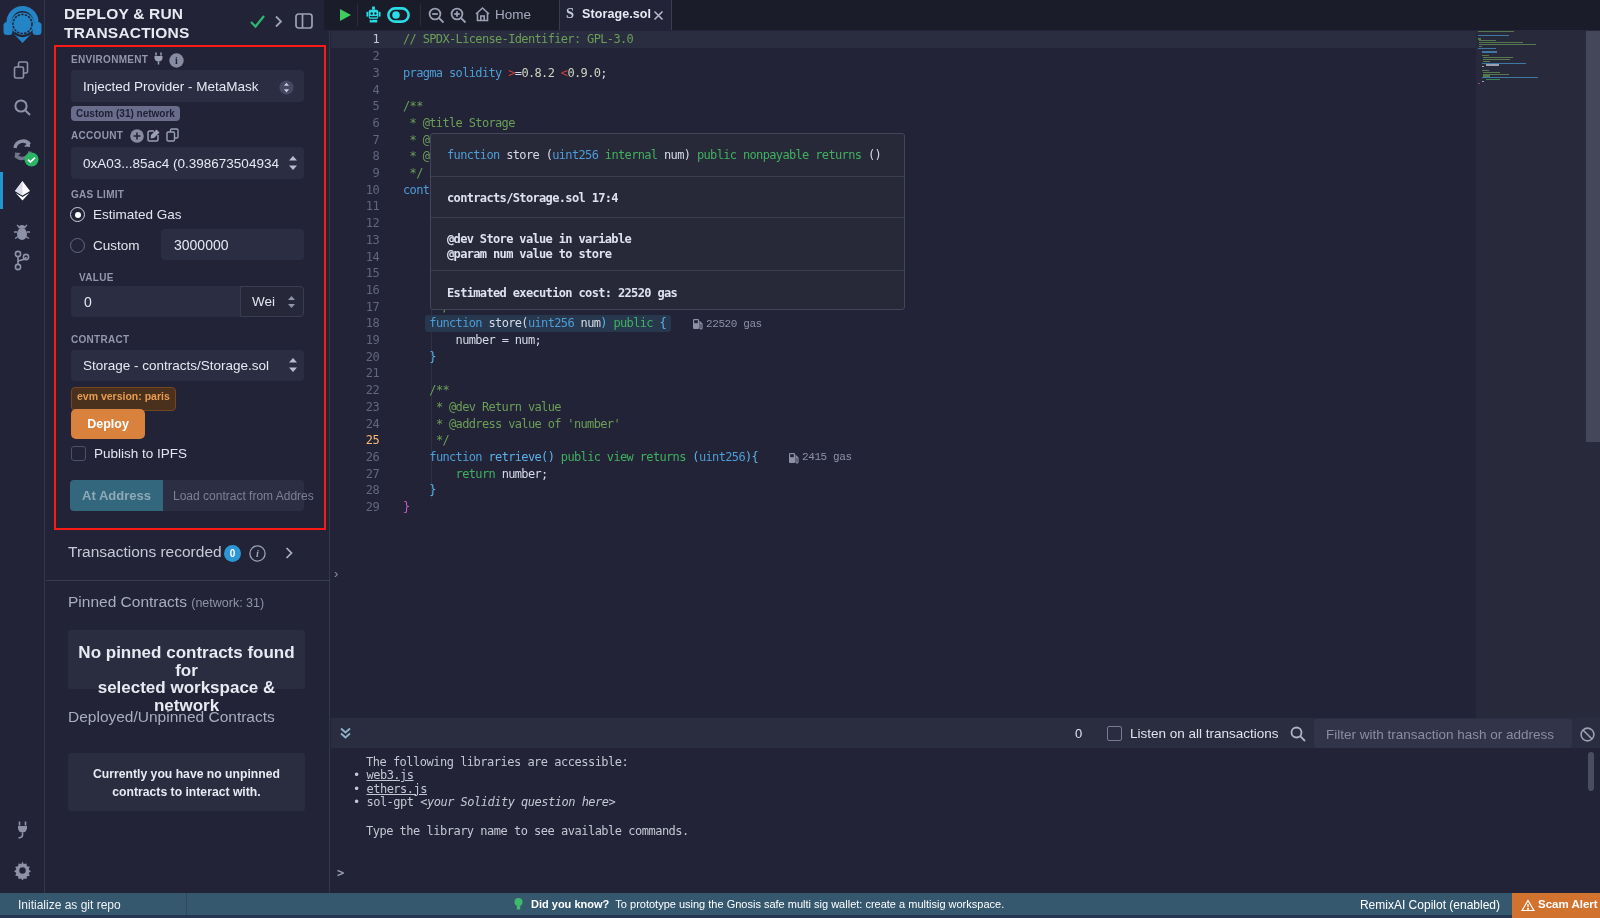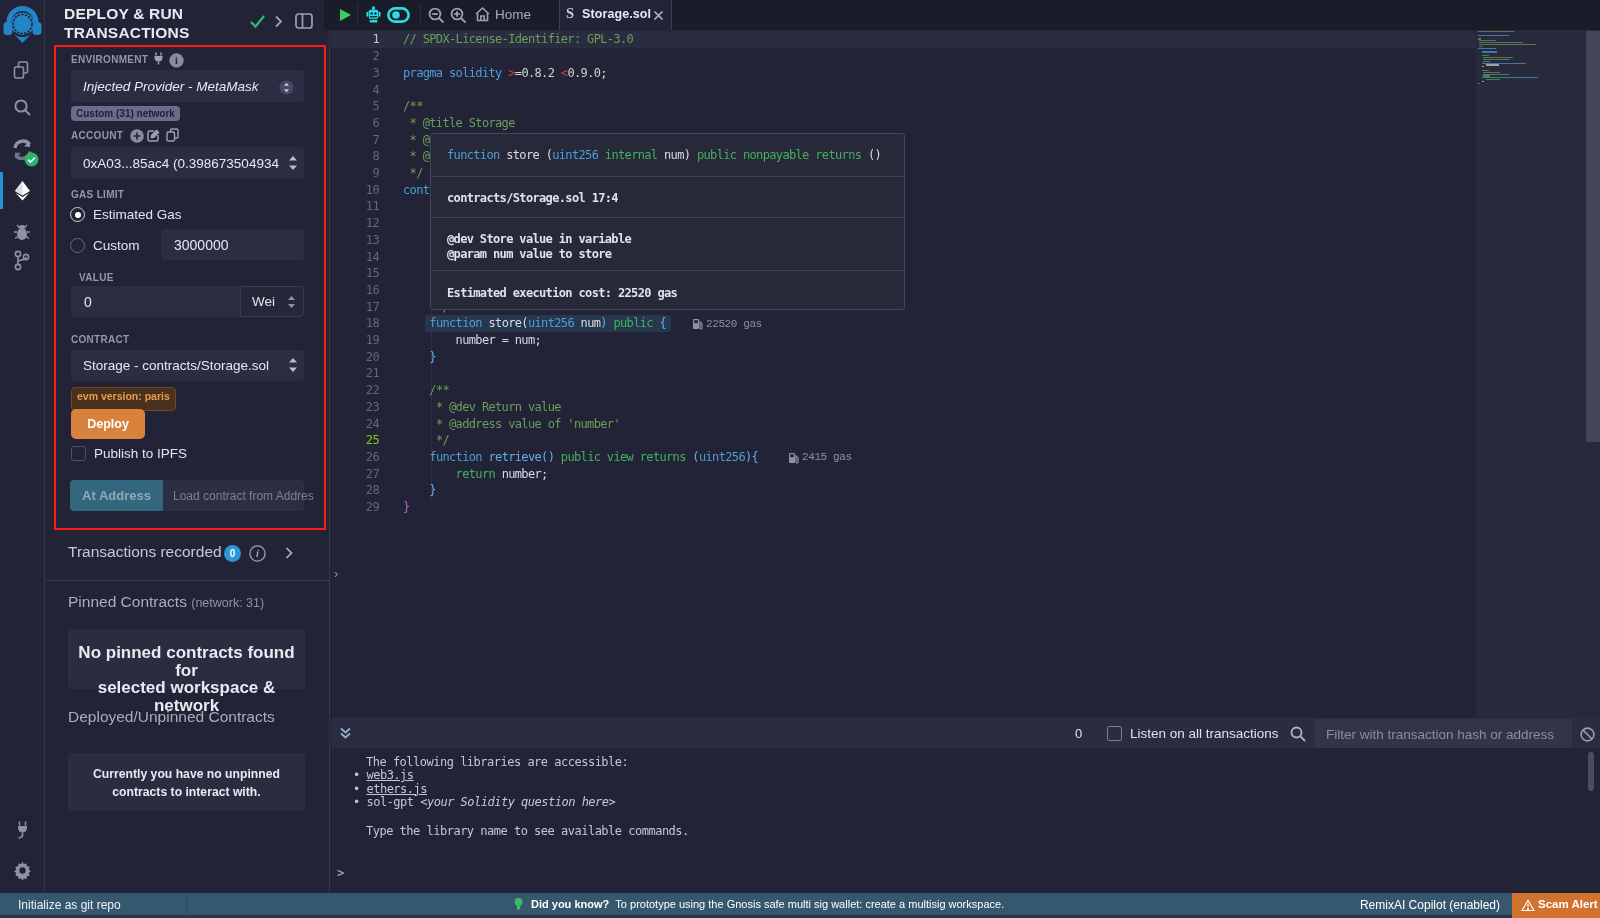--- a/index.html
+++ b/index.html
@@ -80,21 +80,21 @@
 <div class="lbl" style="left:25px;top:54px;">ENVIRONMENT</div>
 <svg class="abs" style="left:106px;top:52px;" width="13" height="14" viewBox="0 0 13 14" fill="#9aa0b5">
 <path d="M2.5 5.5 a4 4 0 0 0 8 0 v-1.5 h-8 z"></path>
       <path d="M4 3.5 v-3 M9 3.5 v-3 M6.5 9.5 v3" stroke="#9aa0b5" stroke-width="1.5" fill="none"></path>
     </svg>
 <svg class="abs" style="left:123px;top:53px;" width="15" height="15" viewBox="0 0 15 15">
       <circle cx="7.5" cy="7.5" r="7.2" fill="#878ca2"></circle>
       <text x="7.5" y="11" font-size="10" font-weight="bold" fill="#222336" text-anchor="middle" font-family="Liberation Serif">i</text>
     </svg>
 <div class="sel" style="left:25px;top:70px;width:233px;height:32px;"></div>
-<div class="abs" style="left:37px;top:79px;font-size:13.5px;color:#e6e8f2;font-style:italic;">Injected Provider - MetaMask</div>
+<div class="abs" style="left:37px;top:79px;font-size:13.5px;color:#e6e8f2;">Injected Provider - MetaMask</div>
 <svg class="abs" style="left:233px;top:80px;" width="15" height="15" viewBox="0 0 20 20">
       <circle cx="10" cy="10" r="9.5" fill="#454863"></circle>
       <path d="M10 3.5 l3.4 4.2 h-6.8 z M10 16.5 l-3.4-4.2 h6.8 z" fill="#c7cbdc"></path>
     </svg>
 <div class="abs" style="left:25px;top:106px;height:15px;background:#696d8b;border-radius:4px;padding:1.5px 5px 0;font-size:10px;font-weight:bold;color:#1d1f33;">Custom (31) network</div>
 <div class="lbl" style="left:25px;top:130px;">ACCOUNT</div>
 <svg class="abs" style="left:84px;top:129px;" width="14" height="14" viewBox="0 0 14 14">
       <circle cx="7" cy="7" r="6.8" fill="#878ca2"></circle>
       <path d="M7 3.5 v7 M3.5 7 h7" stroke="#222336" stroke-width="1.6"></path>
     </svg>
@@ -224,21 +224,21 @@
 <span style="color:#62667f">15</span>
 <span style="color:#62667f">16</span>
 <span style="color:#62667f">17</span>
 <span style="color:#62667f">18</span>
 <span style="color:#62667f">19</span>
 <span style="color:#62667f">20</span>
 <span style="color:#62667f">21</span>
 <span style="color:#62667f">22</span>
 <span style="color:#62667f">23</span>
 <span style="color:#62667f">24</span>
-<span style="color:#84cc16">25</span>
+<span style="color:#fdba74">25</span>
 <span style="color:#62667f">26</span>
 <span style="color:#62667f">27</span>
 <span style="color:#62667f">28</span>
 <span style="color:#62667f">29</span></pre>
 <pre class="abs" style="left:72.0px;top:1.4px;font-size:12px;line-height:16.7px;letter-spacing:-0.65px;color:#d6dae6;"><span style="color:#6b9e57">// SPDX-License-Identifier: GPL-3.0</span>
 
 <span style="color:#4d9dd6">pragma</span> <span style="color:#4d9dd6">solidity</span> <span style="color:#cc4040">&gt;</span><span style="color:#d6dae6">=</span><span style="color:#ccd6c0">0.8.2</span> <span style="color:#cc4040">&lt;</span><span style="color:#ccd6c0">0.9.0</span><span style="color:#d6dae6">;</span>
 
 <span style="color:#6b9e57">/**</span>
 <span style="color:#6b9e57"> * @title Storage</span>

